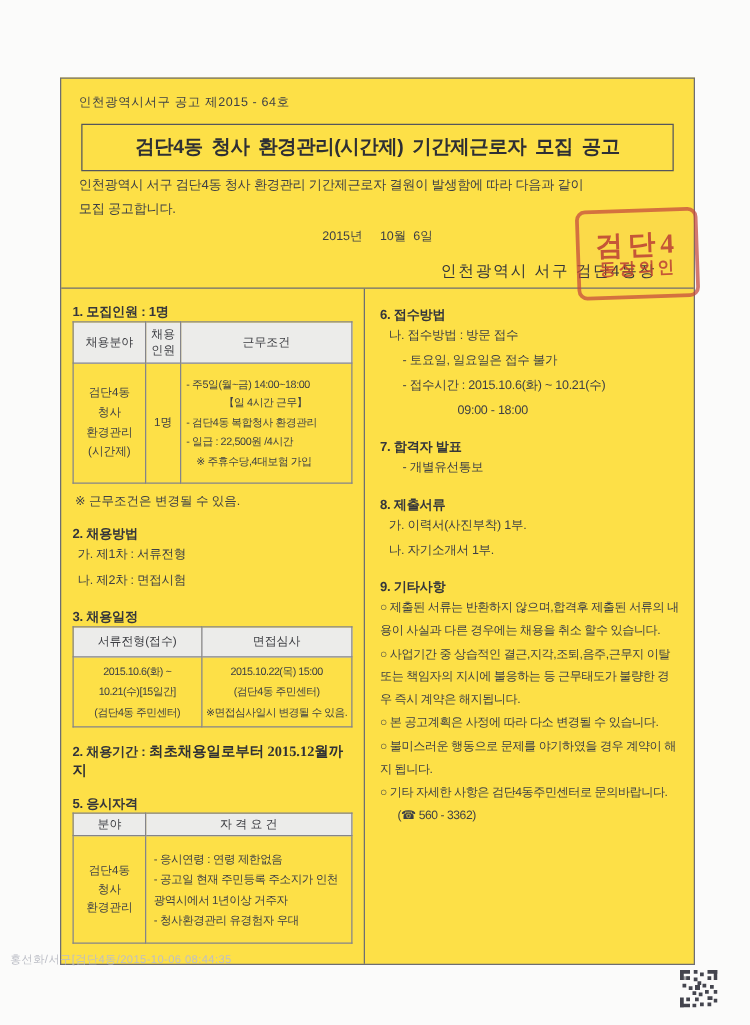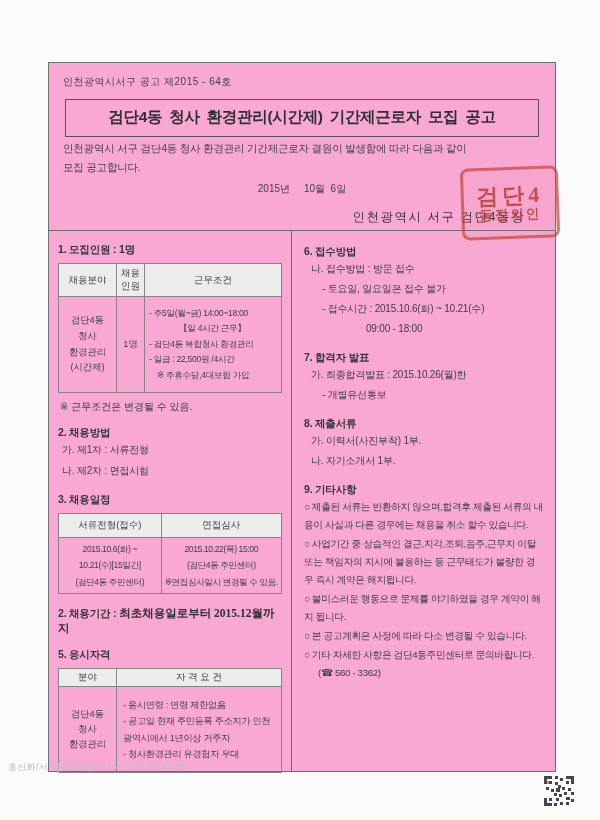--- a/index.html
+++ b/index.html
@@ -4,21 +4,21 @@
 <style>
   html,body{margin:0;padding:0;}
   body{
     width:600px;height:820px;position:relative;overflow:hidden;
     background:#fbfbfa;
     font-family:"Liberation Sans","DejaVu Sans",sans-serif;
     color:#3d3f45;
   }
   .doc{
     position:absolute;left:48px;top:62px;width:508px;height:710px;
-    border:1.6px solid #6e6e72;background:#f9a8d4;box-sizing:border-box;
+    border:1.6px solid #6e6e72;background:#fde047;box-sizing:border-box;
   }
   
   .doc-header{height:168px;border-bottom:1.6px solid #6e6e72;position:relative;
     padding:12px 14px;box-sizing:border-box;}
   .doc-number{font-size:10px;letter-spacing:.5px;}
   .title-box{margin:10px 2px 0;border:1.6px solid #55565c;padding:7px 4px 8px;
     text-align:center;font-size:15.5px;font-weight:bold;letter-spacing:-.3px;word-spacing:3px;color:#2e2f34;}
   .intro{margin-top:2px;font-size:10.5px;line-height:1.8;white-space:pre-line;letter-spacing:-.2px;}
   .date-line{margin-top:5px;text-align:center;font-size:10px;white-space:pre;}
   .signer-line{margin-top:13px;text-align:right;padding-right:16px;font-size:12.5px;
@@ -33,21 +33,21 @@
   }
   .stamp-l1{font-size:22px;letter-spacing:4px;line-height:1;}
   .stamp-l2{font-size:13.5px;letter-spacing:2px;margin-top:1px;line-height:1;}
   
   .doc-body{display:flex;height:540px;box-sizing:border-box;}
   .col-left{width:243px;border-right:1.6px solid #6e6e72;padding:12px 9px 0;box-sizing:border-box;}
   .col-right{flex:1;padding:14px 12px 0;box-sizing:border-box;}
   .sec{margin-bottom:12px;}
   .sec-heading{font-size:10.5px;font-weight:bold;letter-spacing:-.2px;color:#35363b;}
   
-  table{width:100%;border-collapse:collapse;table-layout:fixed;margin-top:6px;}
+  table{width:100%;border-collapse:collapse;table-layout:fixed;}
   th,td{border:1px solid #84848a;box-sizing:border-box;}
   th{background:#ececea;font-weight:normal;font-size:9.5px;padding:3px 1px;color:#3b3c41;}
   td{font-size:9.3px;}
   .pre{white-space:pre-line;}
   .t1 .c-field{width:58px;} .t1 .c-count{width:28px;}
   .t1 td{height:96px;vertical-align:middle;}
   .t1 .cell-field,.t1 .cell-count{text-align:center;line-height:1.7;}
   .cond-lines{font-size:8.6px;line-height:1.8;letter-spacing:-.3px;padding:2px 1px 2px 3px;}
   .cond-ind1{padding-left:30px;}
   .cond-ind2{padding-left:8px;}
@@ -200,36 +200,35 @@
       <div class="sec">
         <div class="sec-heading">6. 접수방법</div>
         <div class="r-line ind1">나. 접수방법 : 방문 접수</div>
         <div class="r-line ind2">- 토요일, 일요일은 접수 불가</div>
         <div class="r-line ind2">- 접수시간 : 2015.10.6(화) ~ 10.21(수)</div>
         <div class="r-line ind3">09:00 - 18:00</div>
       </div>
 
       <div class="sec">
         <div class="sec-heading">7. 합격자 발표</div>
-        <div class="r-line ind1">가. 최종합격발표 : 2015.10.26(월)한</div>
         <div class="r-line ind2">- 개별유선통보</div>
       </div>
 
       <div class="sec">
         <div class="sec-heading">8. 제출서류</div>
         <div class="r-line ind1">가. 이력서(사진부착) 1부.</div>
         <div class="r-line ind1">나. 자기소개서 1부.</div>
       </div>
 
       <div class="sec">
         <div class="sec-heading">9. 기타사항</div>
         <div class="etc-item">○ 제출된 서류는 반환하지 않으며,합격후 제출된 서류의 내용이 사실과 다른 경우에는 채용을 취소 할수 있습니다.</div>
         <div class="etc-item">○ 사업기간 중 상습적인 결근,지각,조퇴,음주,근무지 이탈 또는 책임자의 지시에 불응하는 등 근무태도가 불량한 경우 즉시 계약은 해지됩니다.</div>
+        <div class="etc-item">○ 본 공고계획은 사정에 따라 다소 변경될 수 있습니다.</div>
         <div class="etc-item">○ 불미스러운 행동으로 문제를 야기하였을 경우 계약이 해지 됩니다.</div>
-        <div class="etc-item">○ 본 공고계획은 사정에 따라 다소 변경될 수 있습니다.</div>
         <div class="etc-item">○ 기타 자세한 사항은 검단4동주민센터로 문의바랍니다.</div>
         <div class="etc-item ind-tel">(☎ 560 - 3362)</div>
       </div>
 
     </div>
   </div>
 </div>
 
 <div class="print-info">홍선화/서구[검단4동/2015-10-06 08:44:35</div>
 

